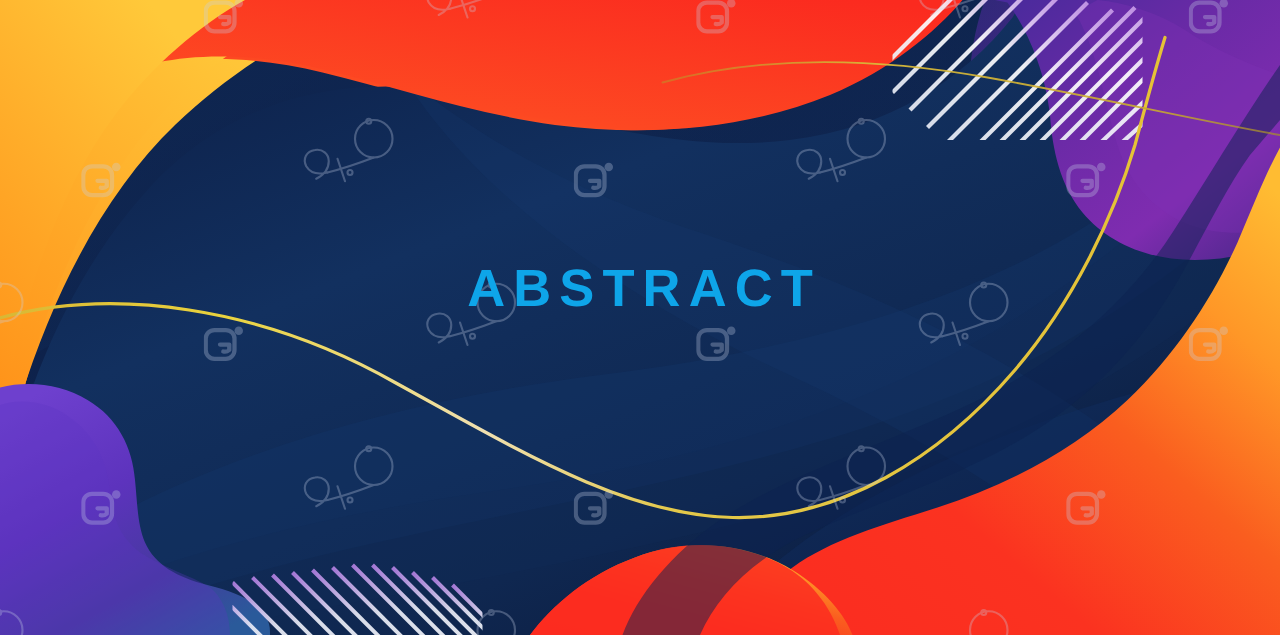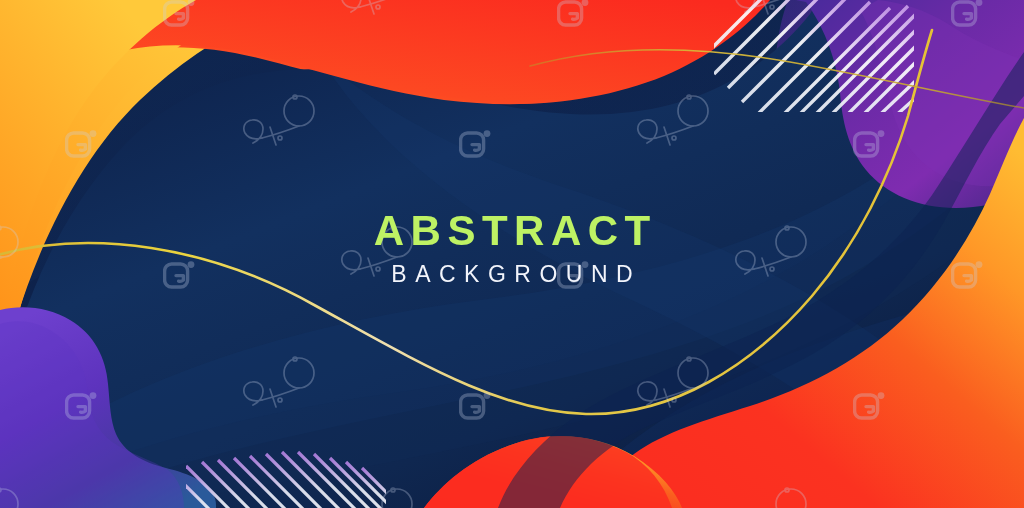--- a/index.html
+++ b/index.html
@@ -20,21 +20,21 @@
   }
   .wm{ position:absolute; opacity:.30; }
   .wm svg{ display:block; }
 
   
   #title-block{
     position:absolute; left:0; right:0; top:209px;
     z-index:60; text-align:center; pointer-events:none;
   }
   #title-main{
-    color:#bef264; font-weight:bold; font-size:42px; line-height:44px;
+    color:#0ea5e9; font-weight:bold; font-size:42px; line-height:44px;
     letter-spacing:6.5px; text-indent:6.5px;
   }
   #title-sub{
     color:#f2f4fb; font-weight:normal; font-size:23px; line-height:30px;
     letter-spacing:8.5px; text-indent:8.5px; margin-top:6px;
   }
 </style>
 </head>
 <body>
 
@@ -735,16 +735,15 @@
           <path d="M26 47 C18 49 12 47 9 42 C6 36 9 30 16 29 C22 28 27 32 27 38 C27 44 23 49 17 52"></path>
           <path d="M34 36 L40 54"></path>
           <circle cx="59" cy="6" r="2"></circle>
           <circle cx="44" cy="47" r="2"></circle>
         </svg>
       </div>
     </div>
 
   <div id="title-block">
     <div id="title-main">ABSTRACT</div>
-    <div id="title-sub">BACKGROUND</div>
   </div>
 
 </div>
 
 </body></html>

